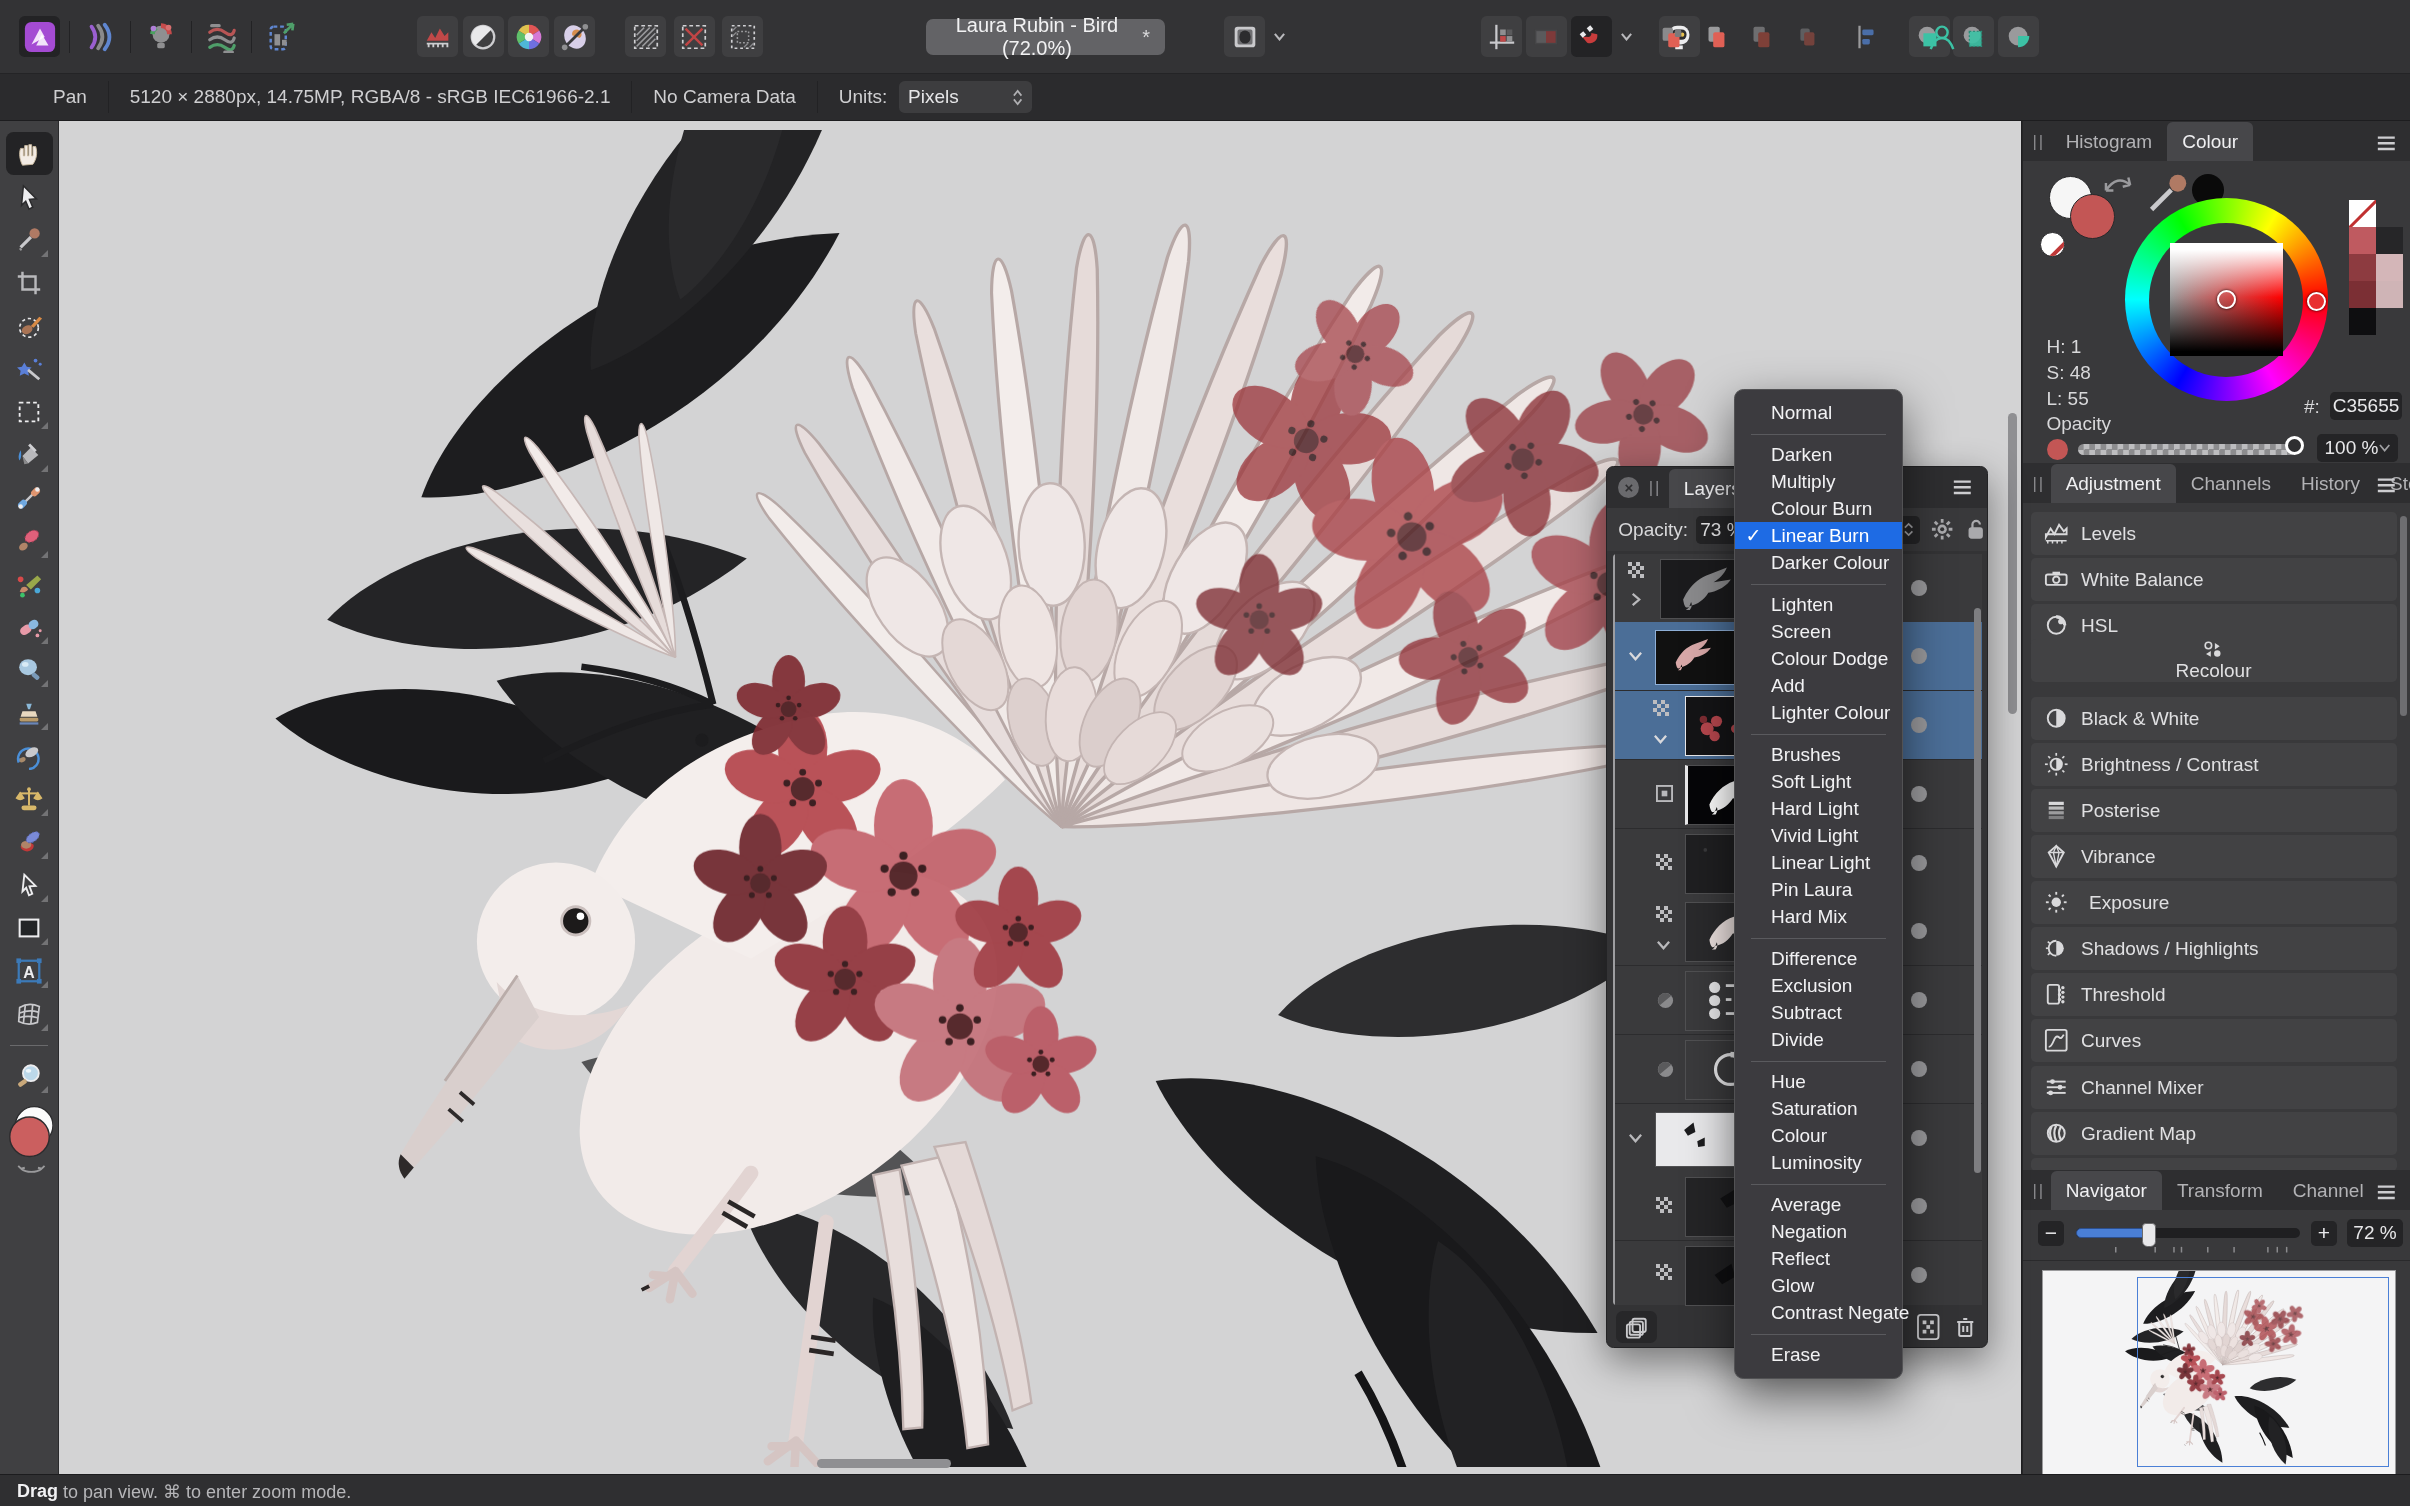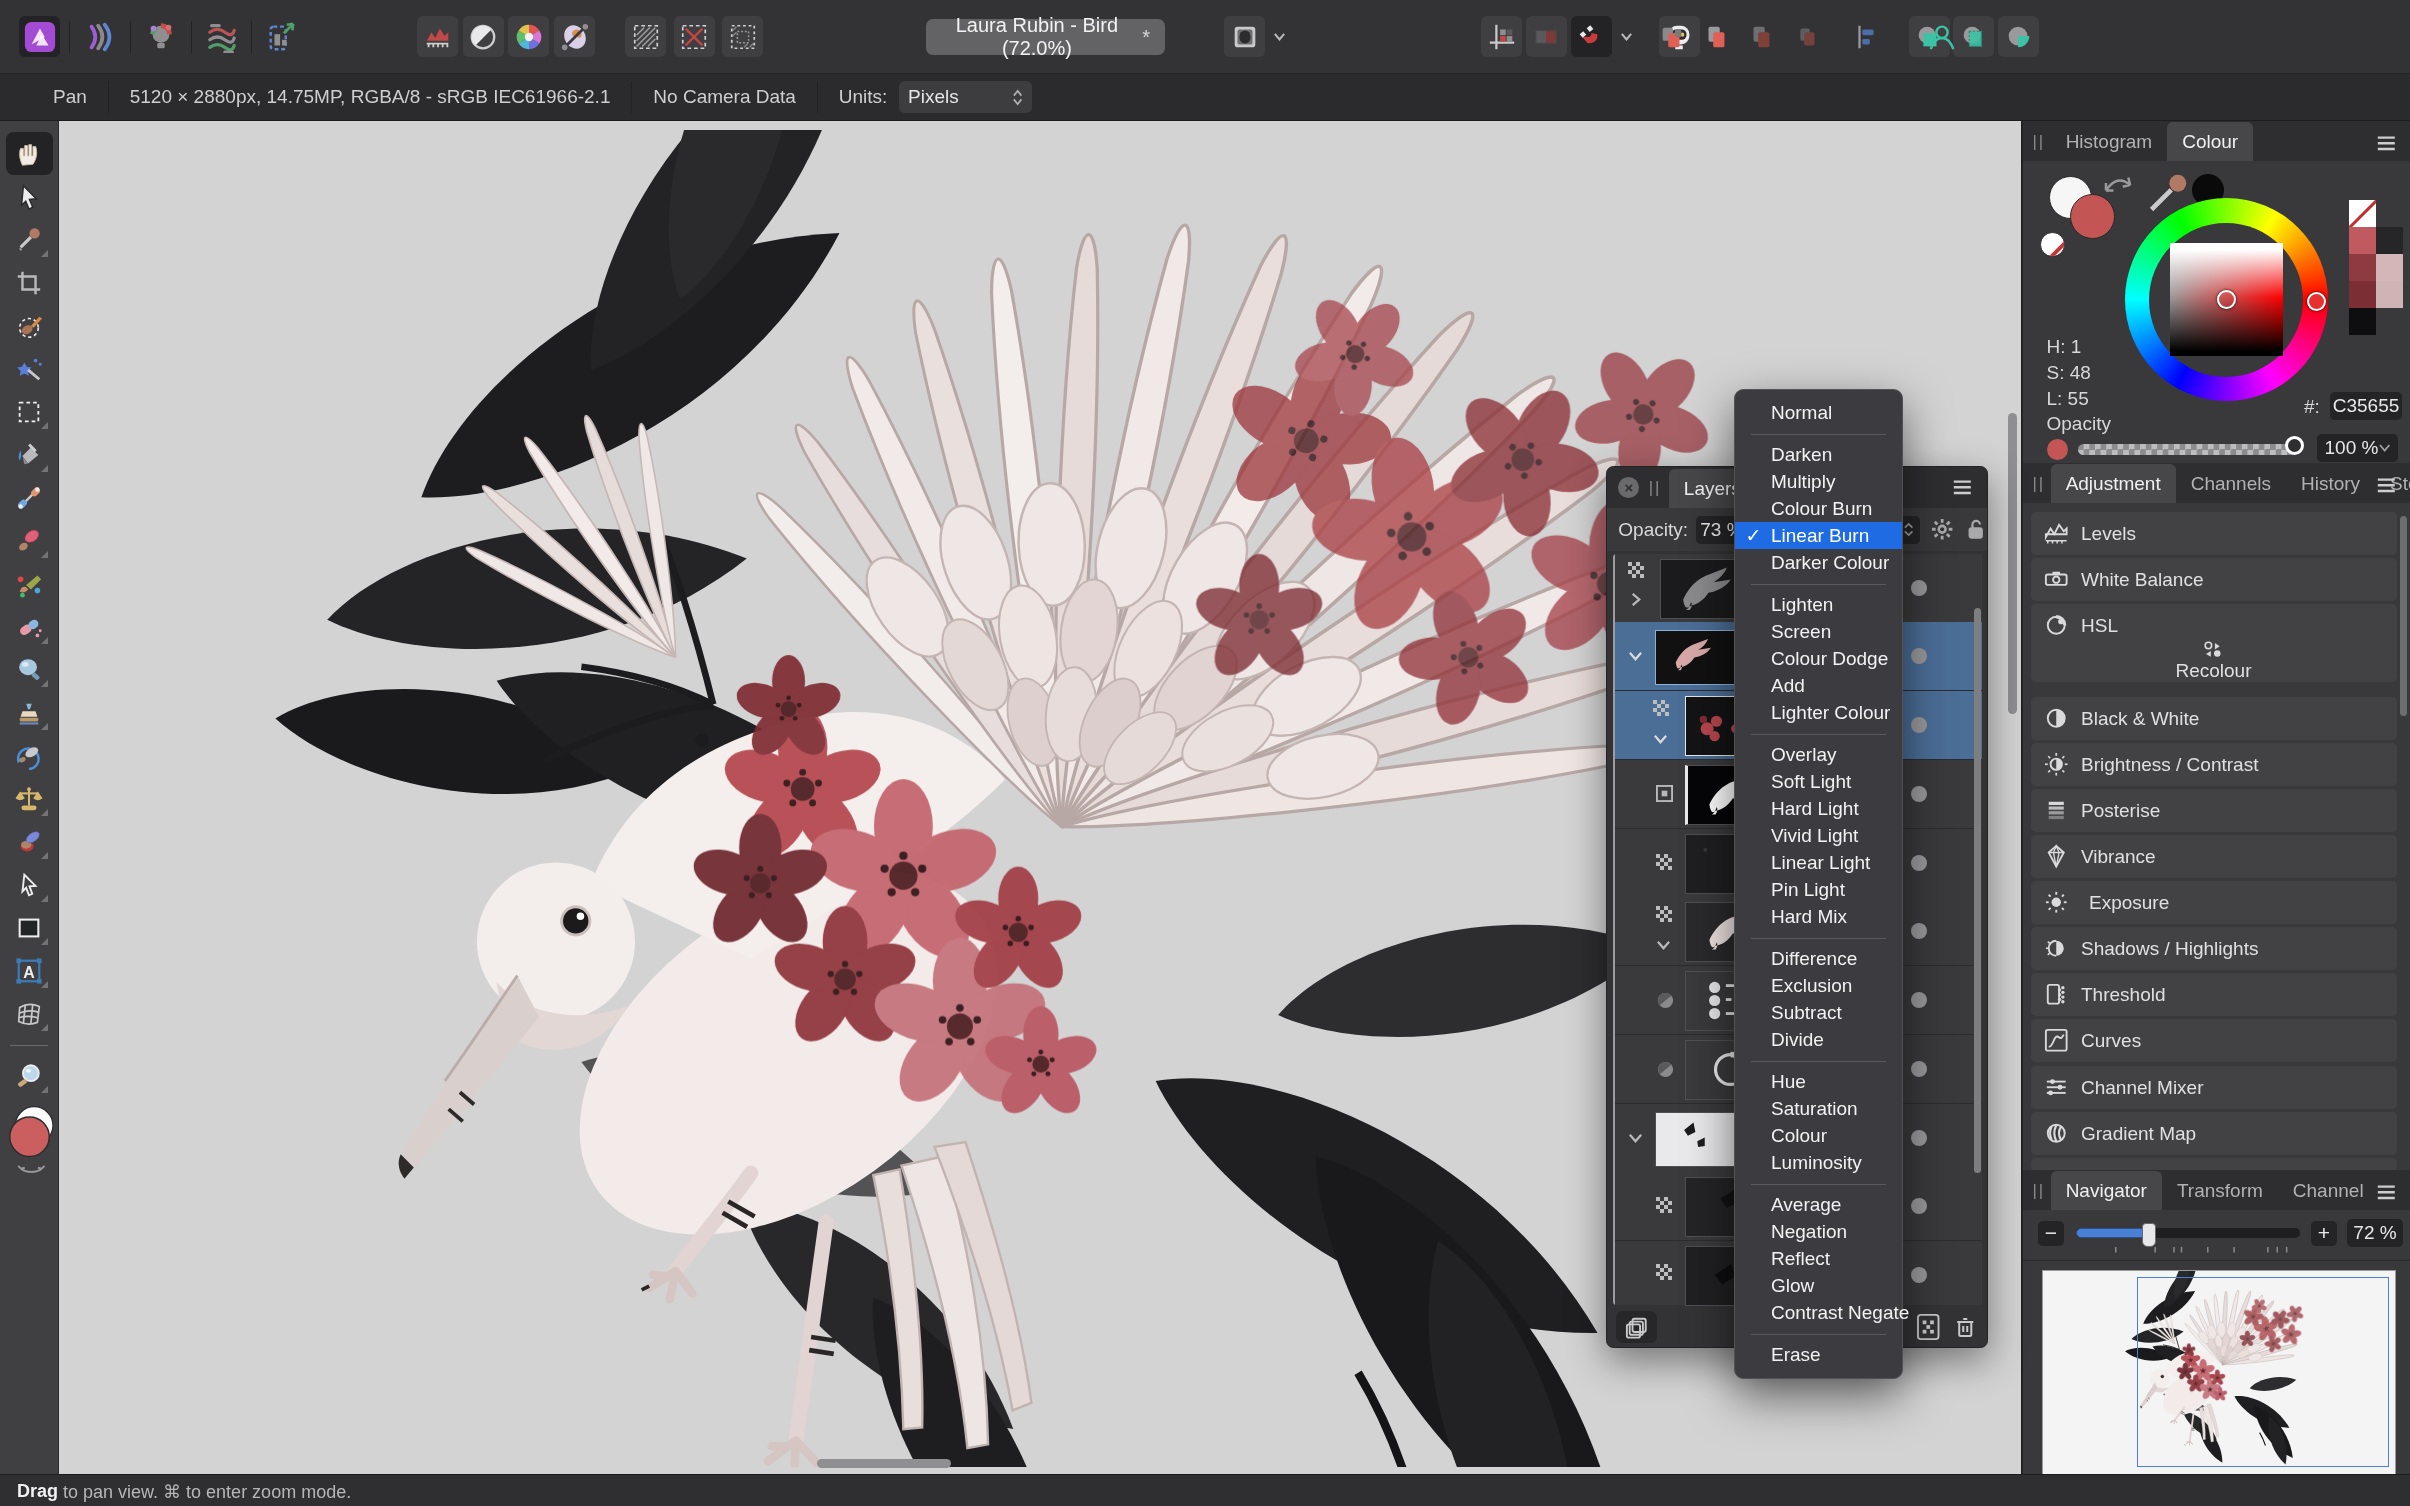--- a/index.html
+++ b/index.html
@@ -1280,26 +1280,26 @@
   <div class="mi">Colour Burn</div>
   <div class="mi sel"><span class="chk">✓</span><span>Linear Burn</span></div>
   <div class="mi">Darker Colour</div>
   <div class="msep"></div>
   <div class="mi">Lighten</div>
   <div class="mi">Screen</div>
   <div class="mi">Colour Dodge</div>
   <div class="mi">Add</div>
   <div class="mi">Lighter Colour</div>
   <div class="msep"></div>
-  <div class="mi">Overlay</div>
+  <div class="mi">Brushes</div>
   <div class="mi">Soft Light</div>
   <div class="mi">Hard Light</div>
   <div class="mi">Vivid Light</div>
   <div class="mi">Linear Light</div>
-  <div class="mi">Pin Light</div>
+  <div class="mi">Pin Laura</div>
   <div class="mi">Hard Mix</div>
   <div class="msep"></div>
   <div class="mi">Difference</div>
   <div class="mi">Exclusion</div>
   <div class="mi">Subtract</div>
   <div class="mi">Divide</div>
   <div class="msep"></div>
   <div class="mi">Hue</div>
   <div class="mi">Saturation</div>
   <div class="mi">Colour</div>

